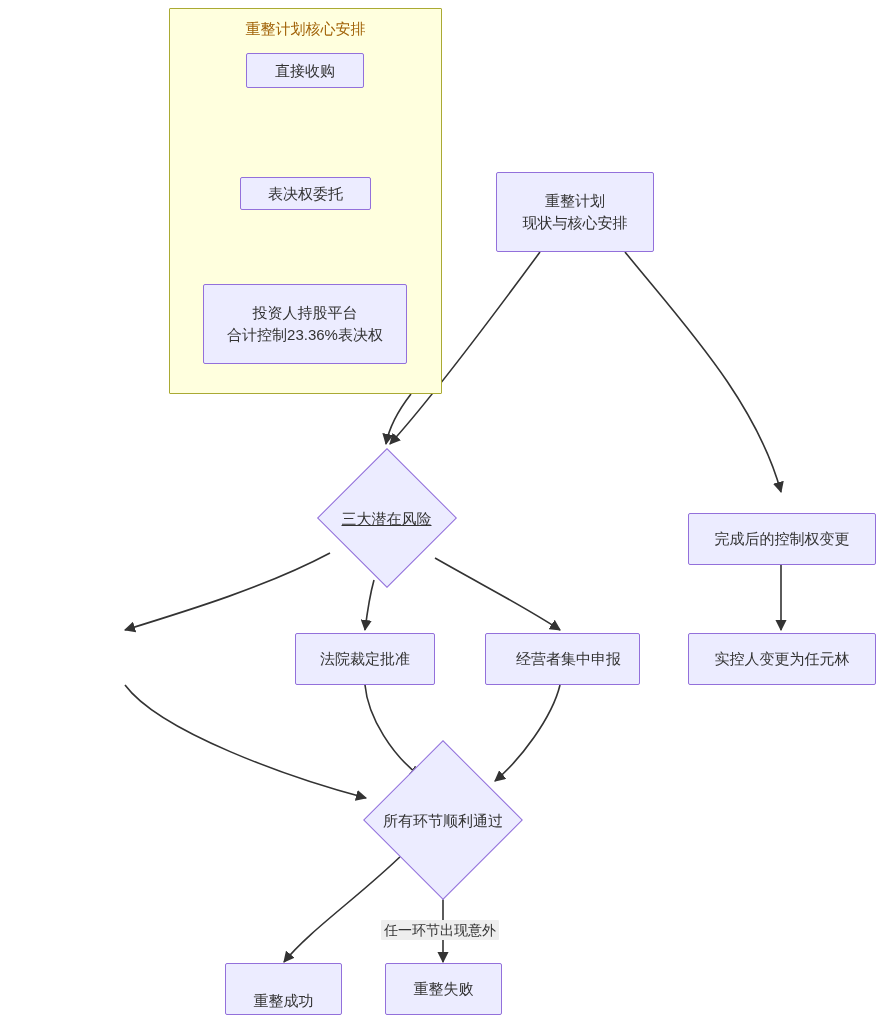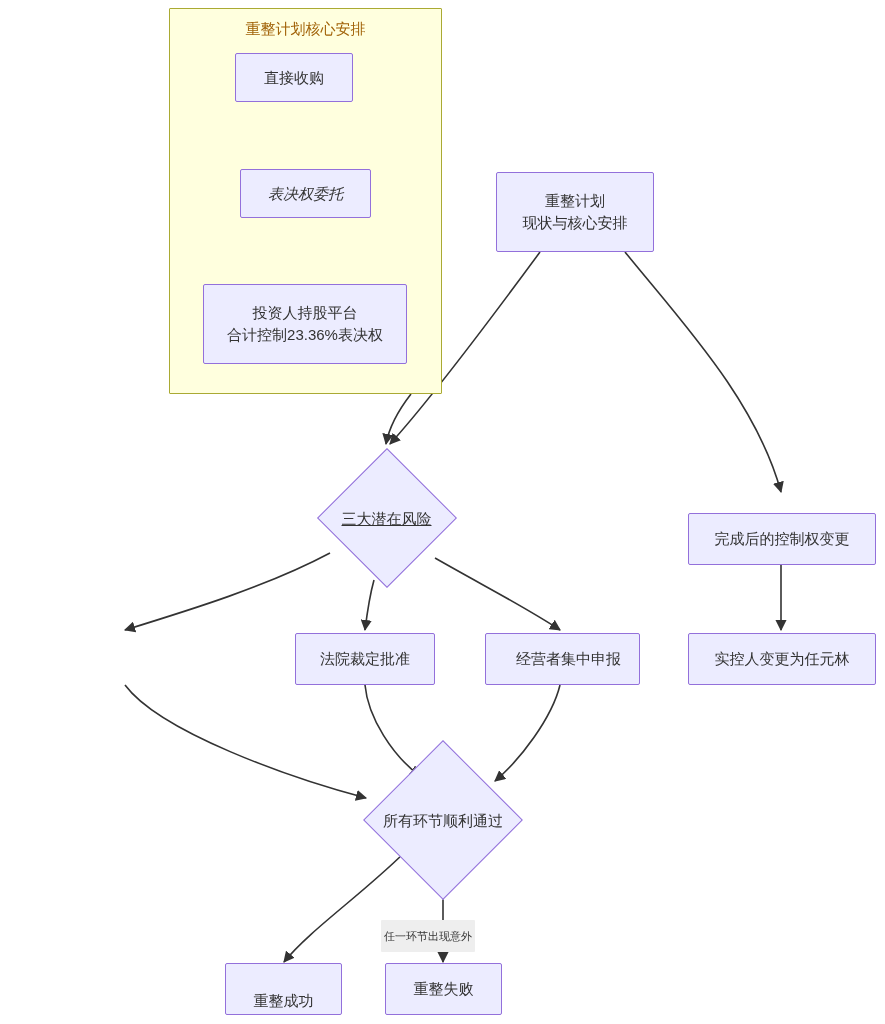--- a/index.html
+++ b/index.html
@@ -96,23 +96,23 @@
     color: #333333;
     text-align: center;
     white-space: nowrap;
     line-height: 1.4;
   }
   
   .edge-label {
     position: absolute;
     background: #eeeeee;
     color: #333333;
-    font-size: 11px;
+    font-size: 14px;
     line-height: 1.3;
-    padding: 9px 3px;
+    padding: 1px 3px;
     white-space: nowrap;
     border-radius: 1px;
   }
 </style>
 </head>
 <body>
 
 <div id="diagram">
 
   <svg class="svg-layer" viewBox="0 0 885 1024" width="885" height="1024" xmlns="http://www.w3.org/2000/svg">
@@ -152,25 +152,25 @@
       <path d="M 443 898 L 443 962"></path>
     </g>
   </svg>
 
   <div class="node-layer">
 
     <div class="cluster" style="left:169px; top:8px; width:273px; height:386px;">
       <div class="cluster-label">重整计划核心安排</div>
     </div>
 
-    <div class="node-rect" style="left:235px; top:53px; width:118px; height:49px;">
+    <div class="node-rect" style="left:246px; top:53px; width:118px; height:35px;">
       <span>直接收购</span>
     </div>
 
-    <div class="node-rect" style="left:240px; top:169px; width:131px; height:49px;font-style:italic;">
+    <div class="node-rect" style="left:240px; top:177px; width:131px; height:33px;">
       <span>表决权委托</span>
     </div>
 
     <div class="node-rect" style="left:203px; top:284px; width:204px; height:80px;">
       <span>投资人持股平台
 合计控制23.36%表决权</span>
     </div>
 
     <div class="node-rect" style="left:496px; top:172px; width:158px; height:80px;">
       <span>重整计划

